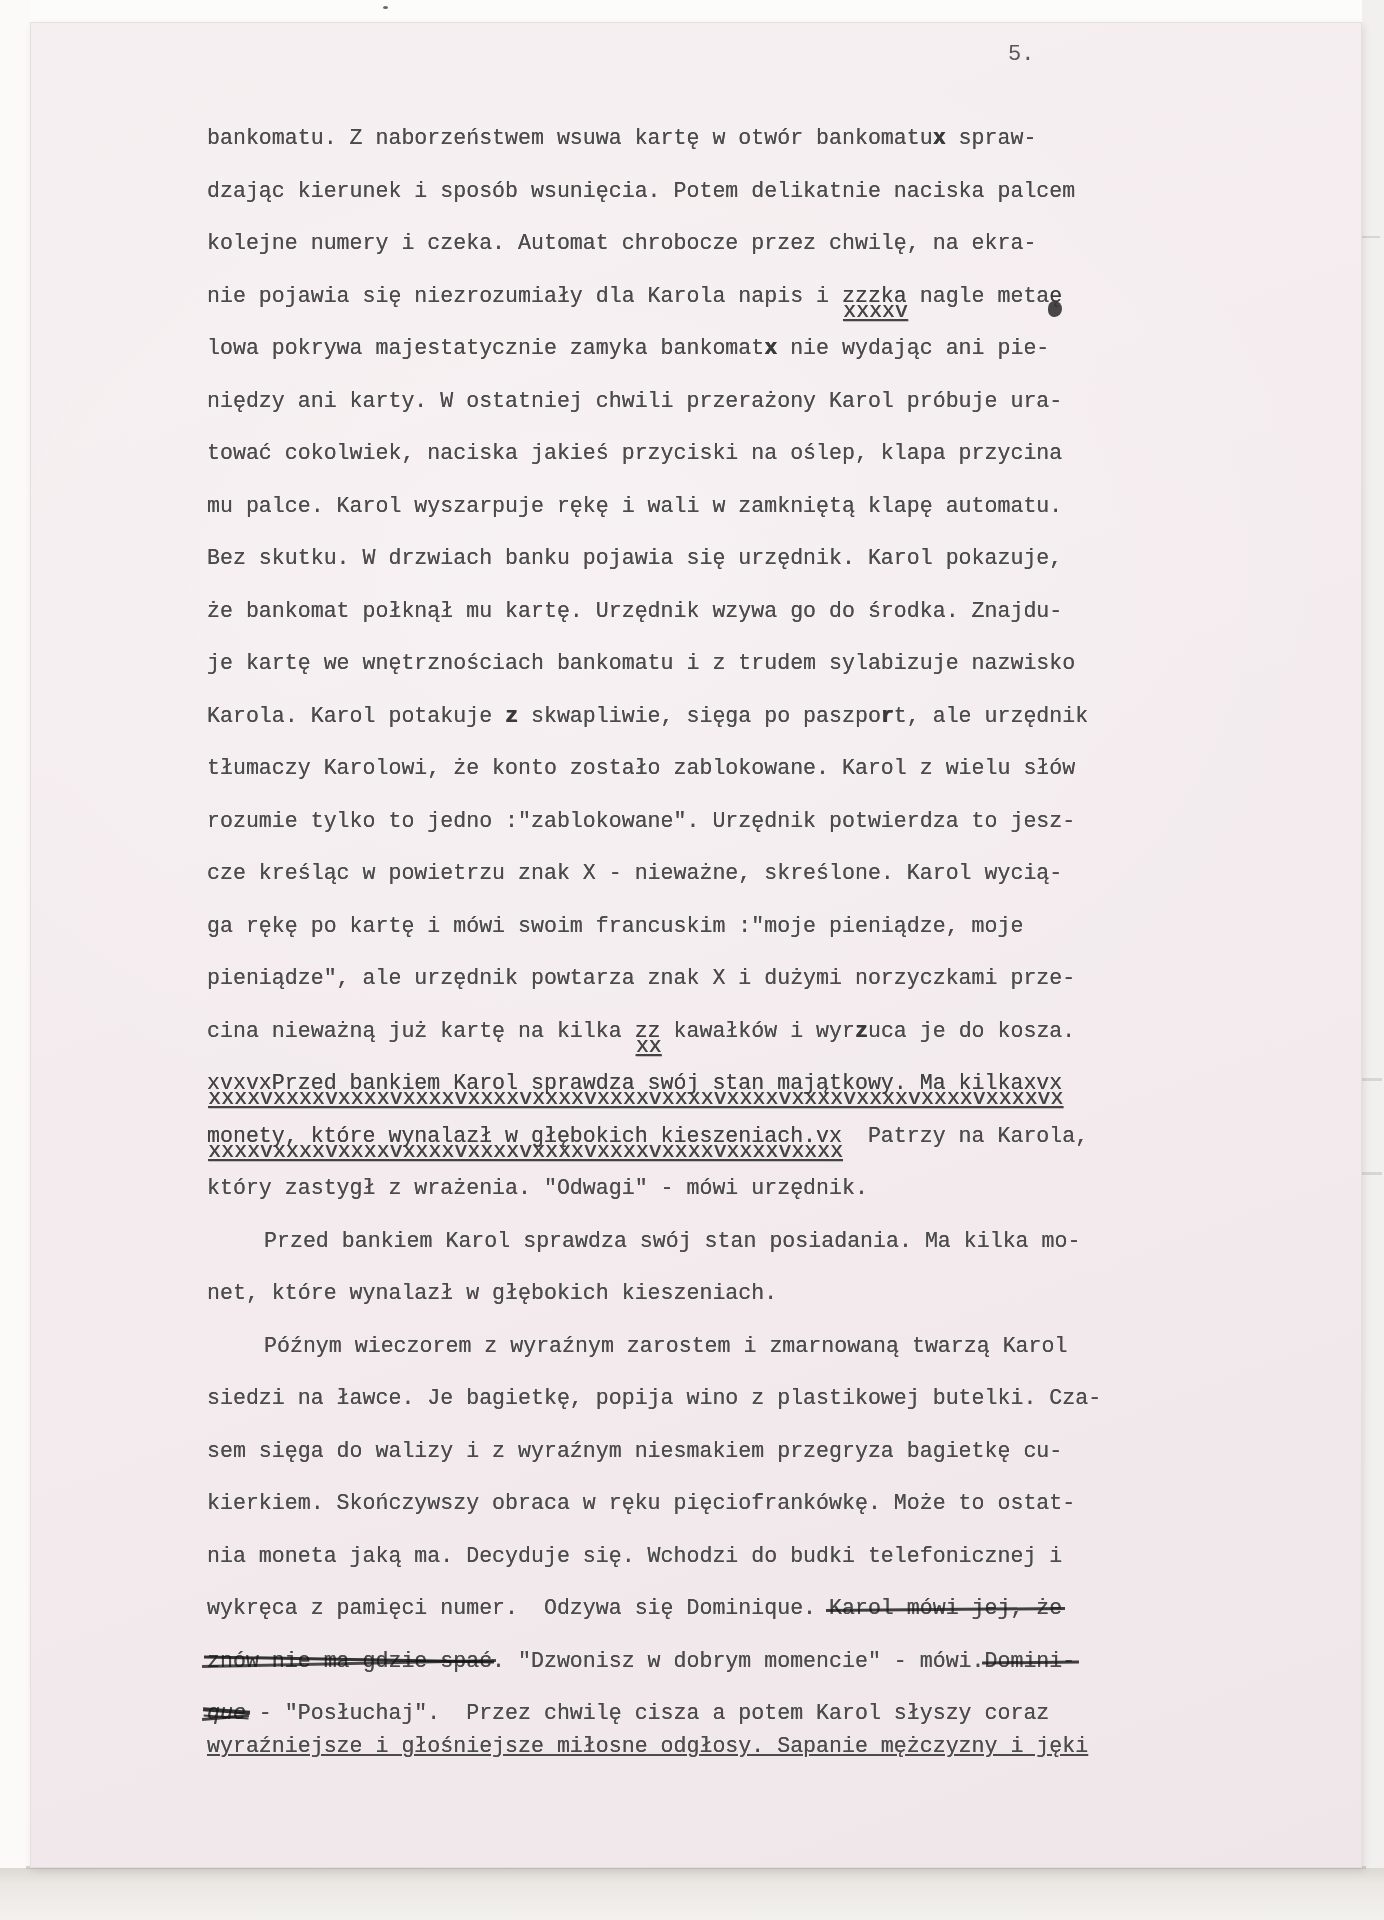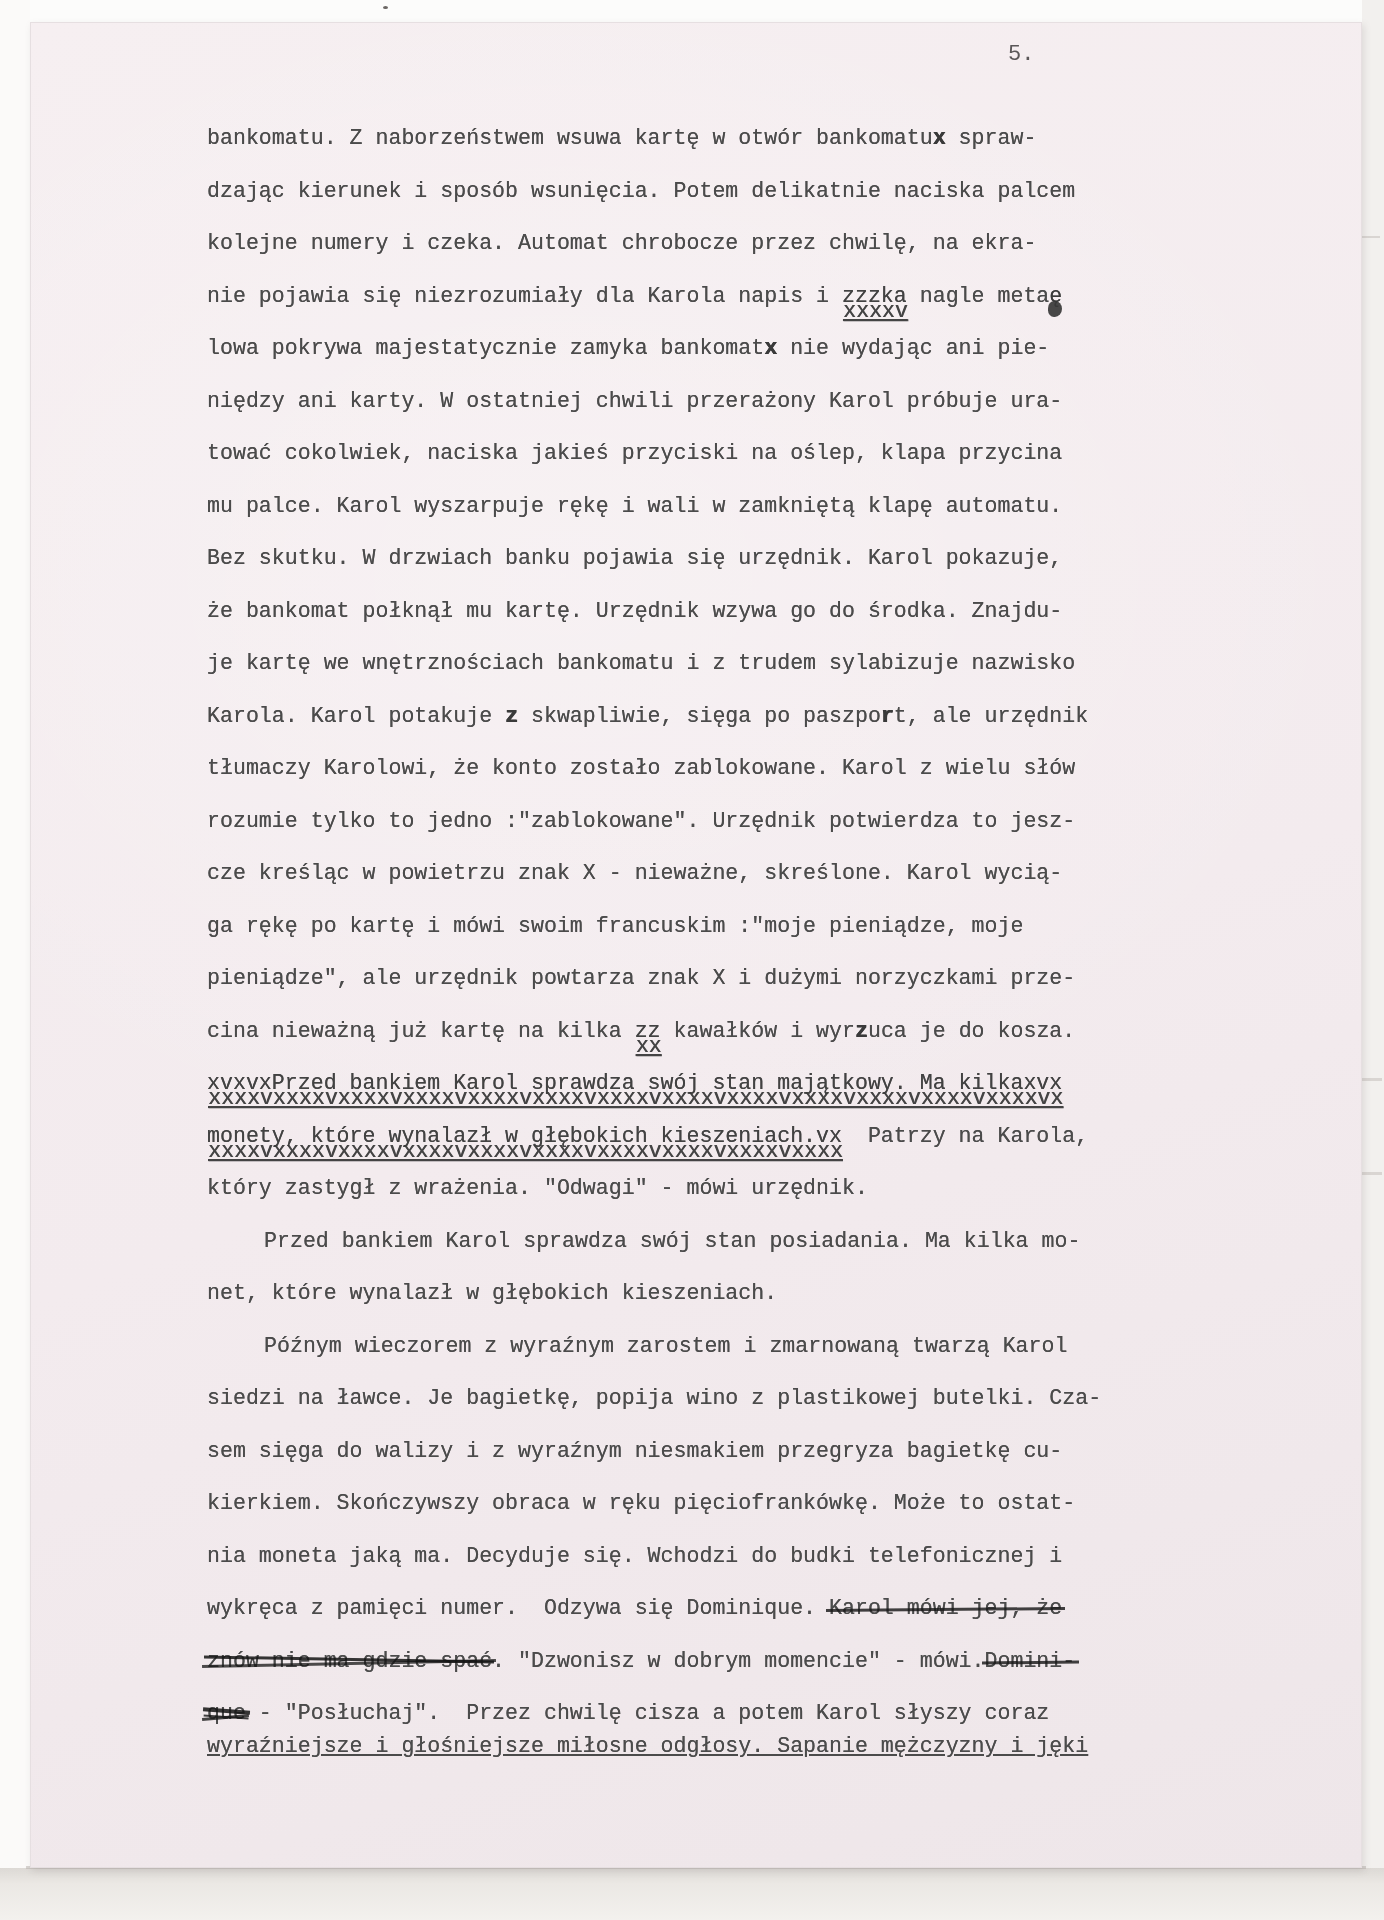--- a/index.html
+++ b/index.html
@@ -42,21 +42,21 @@
     background:#383838;border-radius:48% 52% 55% 45%;opacity:.92;}
   
   .pen{position:relative;text-align:right;}
   .pen::before{content:"";position:absolute;left:-3px;right:-3px;top:52%;
     border-top:3px solid rgba(25,25,25,.82);transform:rotate(-.5deg);}
   .pen2{position:relative;}
   .pen2::before{content:"";position:absolute;left:-3px;right:-2px;top:40%;
     border-top:3.5px solid rgba(20,20,20,.85);transform:rotate(1deg);}
   .pen2::after{content:"";position:absolute;left:-5px;right:-4px;top:58%;
     border-top:3px solid rgba(20,20,20,.75);transform:rotate(-1.2deg);}
-  .pen3{position:relative;}
+  .pen3{position:relative;font-style:italic;}
   .pen3::before{content:"";position:absolute;left:-4px;right:-4px;top:35%;
     border-top:4px solid rgba(20,20,20,.85);transform:rotate(4deg);
     box-shadow:0 6px 0 -1px rgba(20,20,20,.8);}
   .pen3::after{content:"";position:absolute;left:-5px;right:-3px;top:62%;
     border-top:3px solid rgba(25,25,25,.8);transform:rotate(-5deg);}
   .speck{position:absolute;border-radius:50%;background:#6b6663;}
   .streak{position:absolute;background:#d9d5d2;}
 </style>
 </head>
 <body>

